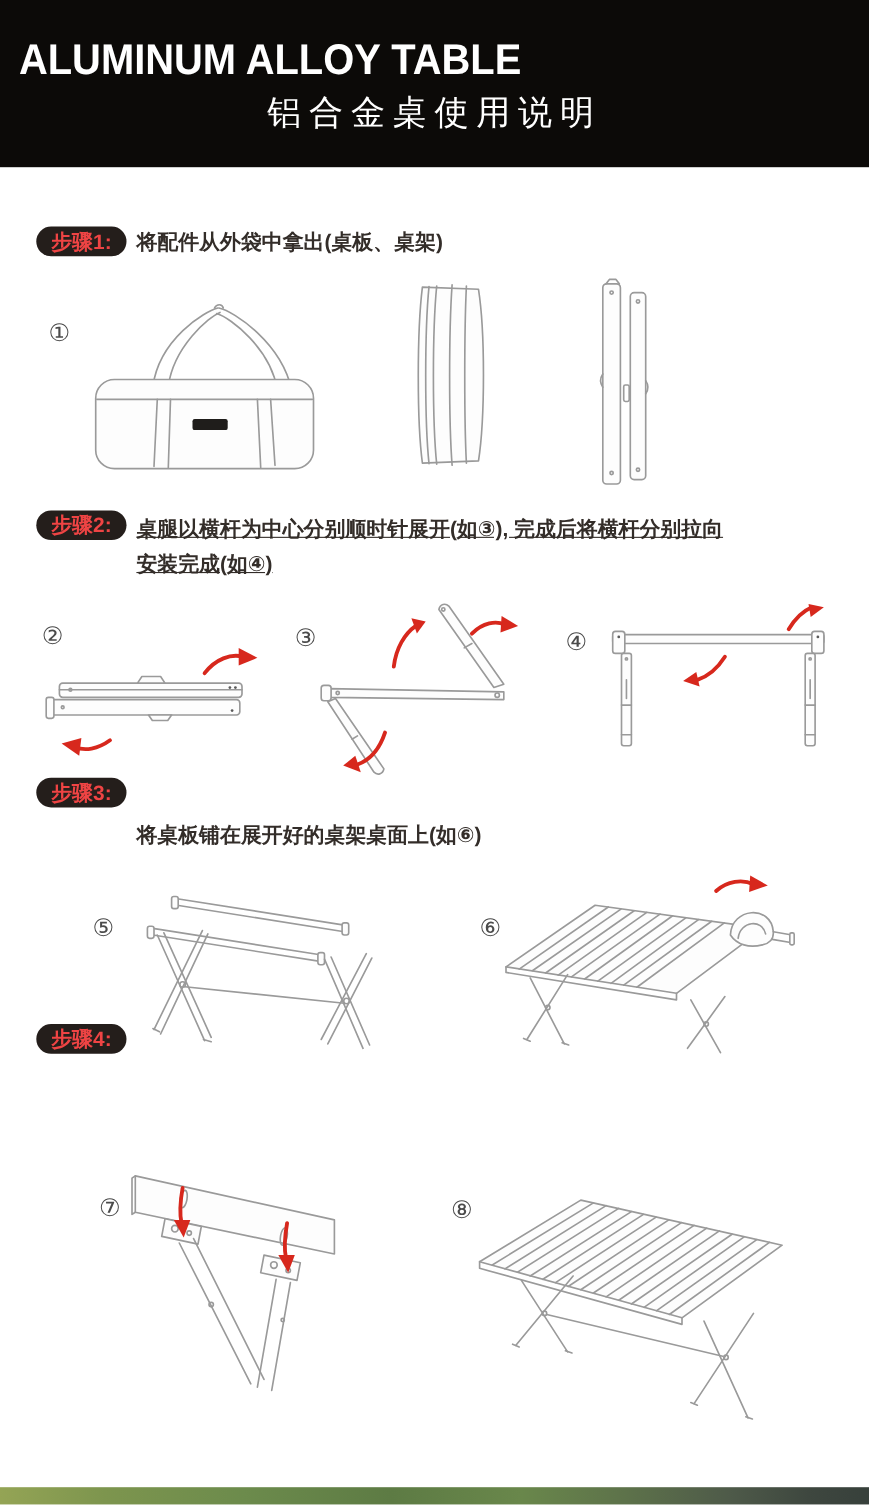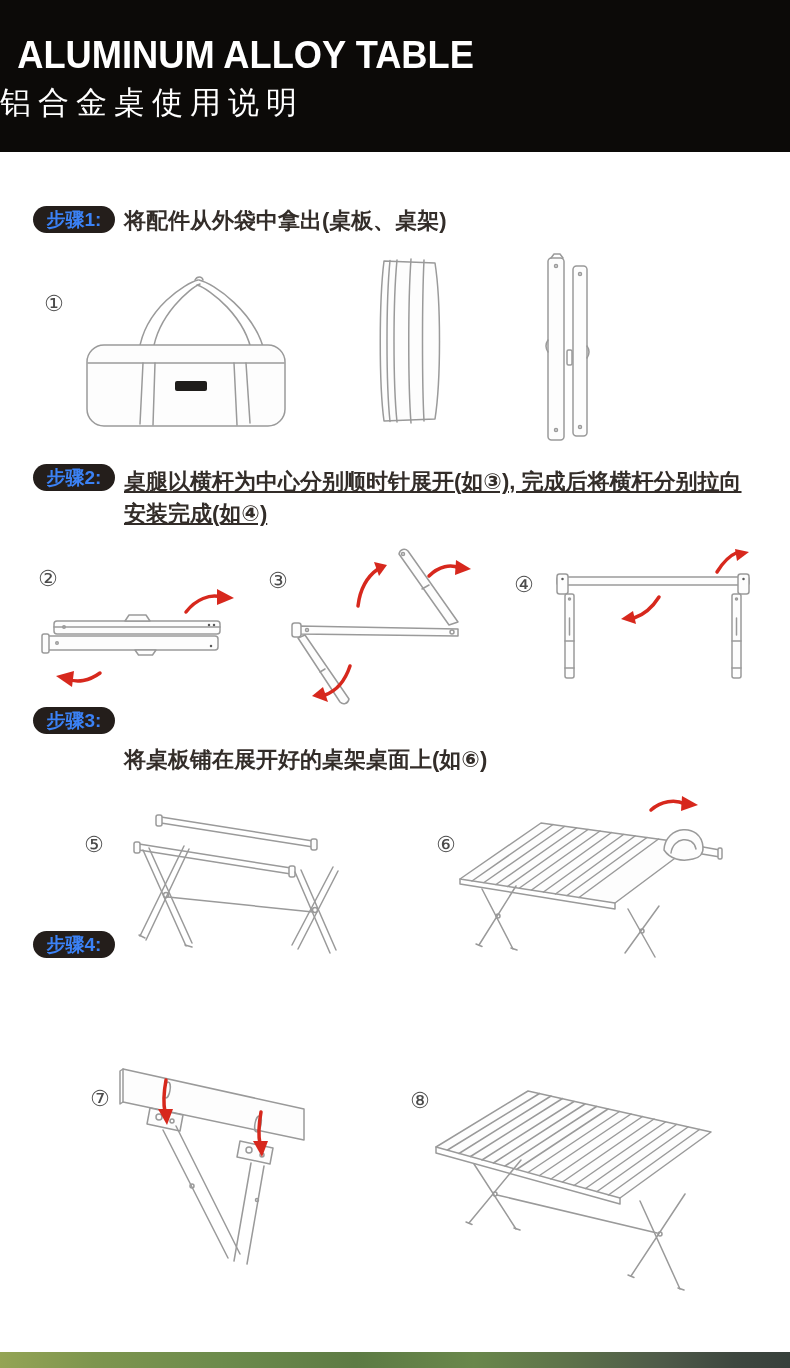--- a/index.html
+++ b/index.html
@@ -11,28 +11,28 @@
   }
   *{box-sizing:border-box;}
   html,body{margin:0;padding:0;background:#ffffff;}
   body{font-family:"Liberation Sans","DejaVu Sans",sans-serif;}
   .page{position:relative;width:790px;height:1368px;background:#ffffff;overflow:hidden;margin:0 auto;}
 
   .header{position:absolute;left:0;top:0;width:790px;height:152px;background:var(--header-bg);}
   .title-en{position:absolute;top:33px;left:0;width:100%;color:#fff;
     font-size:39px;font-weight:bold;letter-spacing:0px;white-space:nowrap;}
   .title-en span{display:inline-block;transform:scaleX(0.93);transform-origin:center;}
-  .title-zh{position:absolute;top:82px;left:0;width:100%;text-align:left;color:#fff;
+  .title-zh{position:absolute;top:82px;left:0;width:100%;text-align:center;color:#fff;
     font-size:31px;font-weight:500;letter-spacing:7px;white-space:nowrap;}
 
   .pill{position:absolute;left:33px;width:82px;height:27px;background:var(--pill-bg);
-    border-radius:14px;color:#3b82f6;font-weight:bold;font-size:19px;
+    border-radius:14px;color:#ef4444;font-weight:bold;font-size:19px;
     display:flex;align-items:center;justify-content:center;white-space:nowrap;}
   .step-text{position:absolute;left:124px;width:650px;color:var(--text-dark);
-    font-size:22px;line-height:32px;font-weight:600;}
+    font-size:19px;line-height:32px;font-weight:600;}
   .fignum{position:absolute;font-size:22px;color:#4b4b4b;font-family:"DejaVu Sans",sans-serif;}
 
   .fig{position:absolute;}
   .fig svg{display:block;width:100%;height:100%;}
 
   .ln{fill:none;stroke:var(--line-gray);stroke-width:3;stroke-linecap:round;stroke-linejoin:round;}
   .lnf{fill:#fdfdfd;stroke:var(--line-gray);stroke-width:3;stroke-linecap:round;stroke-linejoin:round;}
   .dk{fill:#1f1d1b;stroke:none;}
   .dkc{fill:#5a5a5a;stroke:none;}
   .red{fill:none;stroke:var(--arrow-red);stroke-width:7;stroke-linecap:round;}

